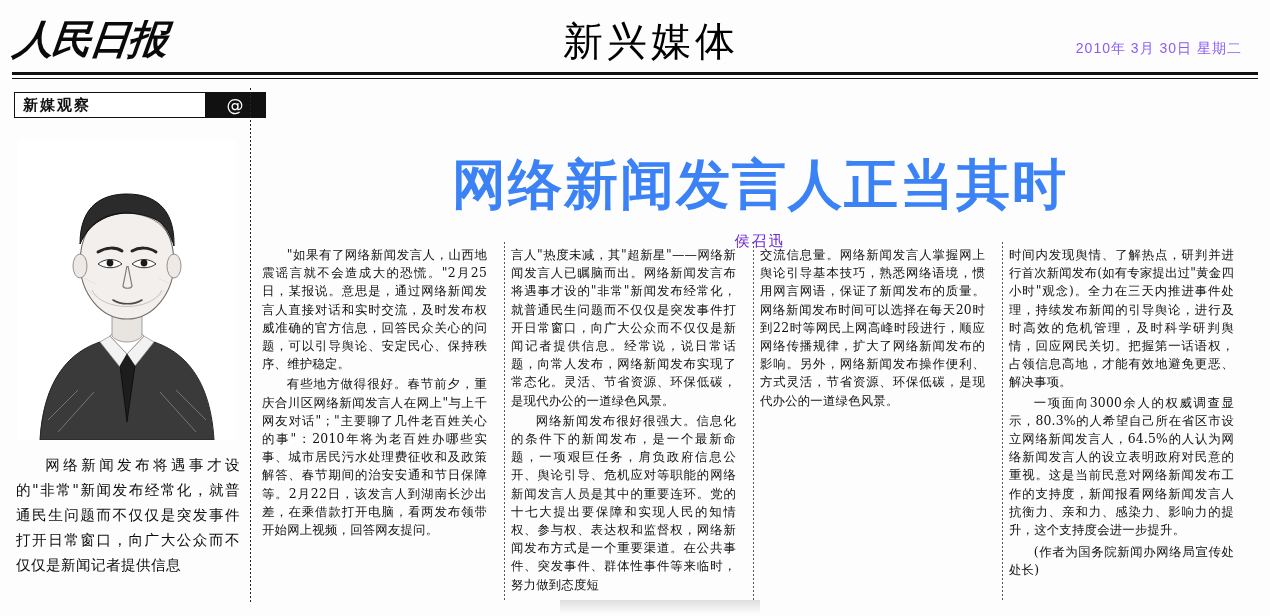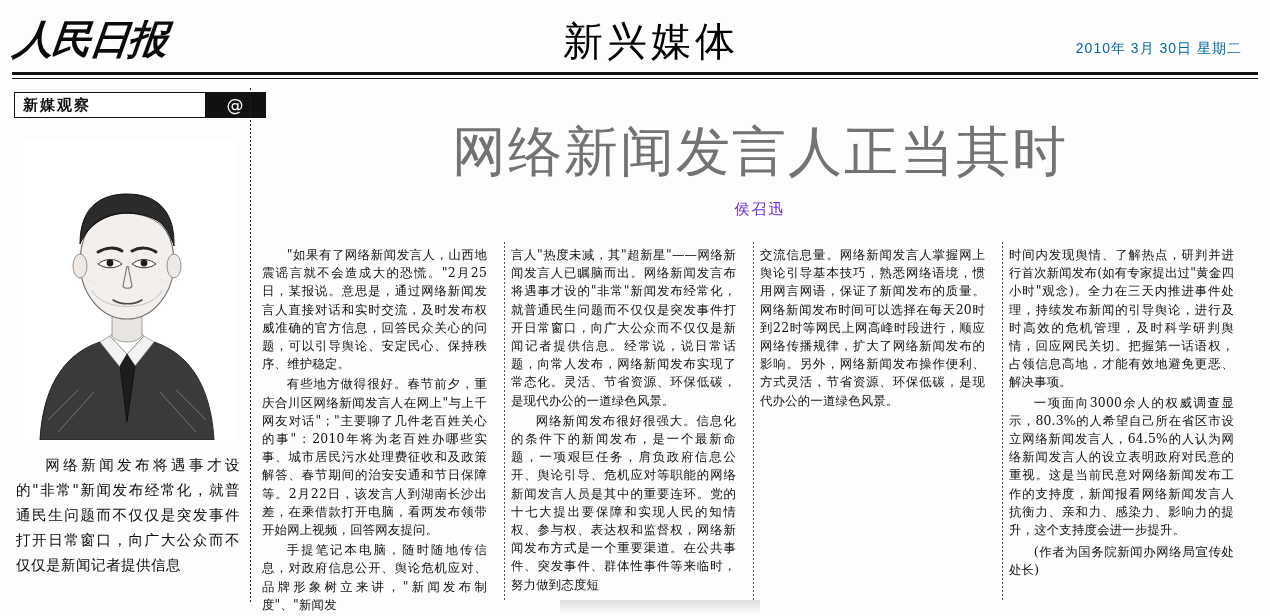--- a/index.html
+++ b/index.html
@@ -50,21 +50,21 @@
     font-weight: normal;
     font-size: 40px;
     letter-spacing: 4px;
     color: #000;
   }
   .masthead-date {
     position: absolute;
     right: 28px; top: 40px;
     font-family: "Liberation Sans", sans-serif;
     font-size: 14px;
-    color: #0369a1;
+    color: #8b5cf6;
     letter-spacing: 1px;
   }
   .rule-thick {
     position: absolute;
     left: 12px; top: 72px;
     width: 1246px;
     height: 3px;
     background: #111;
   }
   .rule-thin {
@@ -144,26 +144,27 @@
 
   
   .headline-wrap {
     position: absolute;
     left: 262px; top: 120px;
     width: 996px;
     text-align: center;
   }
   .headline {
     font-family: "DejaVu Serif", serif;
-    font-weight: normal;
+    font-weight: bold;
     font-size: 54px;
     letter-spacing: 2px;
-    color: #737373;
+    color: #3b82f6;
     line-height: 64px;
     white-space: nowrap;
+    margin-top: 32px;
   }
   .byline {
     margin-top: 16px;
     font-family: "DejaVu Sans", sans-serif;
     font-size: 15px;
     letter-spacing: 2px;
     color: #6d28d9;
   }
 
   
@@ -288,21 +289,20 @@
 
   <div class="headline-wrap">
     <div class="headline">网络新闻发言人正当其时</div>
     <div class="byline">侯召迅</div>
   </div>
 
   <div class="body-cols">
     <div class="bcol">
       <p>"如果有了网络新闻发言人，山西地震谣言就不会造成大的恐慌。"2月25日，某报说。意思是，通过网络新闻发言人直接对话和实时交流，及时发布权威准确的官方信息，回答民众关心的问题，可以引导舆论、安定民心、保持秩序、维护稳定。</p>
       <p>有些地方做得很好。春节前夕，重庆合川区网络新闻发言人在网上"与上千网友对话"；"主要聊了几件老百姓关心的事"：2010年将为老百姓办哪些实事、城市居民污水处理费征收和及政策解答、春节期间的治安安通和节日保障等。2月22日，该发言人到湖南长沙出差，在乘借款打开电脑，看两发布领带开始网上视频，回答网友提问。</p>
-      <p>手提笔记本电脑，随时随地传信息，对政府信息公开、舆论危机应对、品牌形象树立来讲，"新闻发布制度"、"新闻发</p>
     </div>
     <div class="colsep"></div>
     <div class="bcol">
       <p class="noindent">言人"热度未减，其"超新星"——网络新闻发言人已瞩脑而出。网络新闻发言布将遇事才设的"非常"新闻发布经常化，就普通民生问题而不仅仅是突发事件打开日常窗口，向广大公众而不仅仅是新闻记者提供信息。经常说，说日常话题，向常人发布，网络新闻发布实现了常态化。灵活、节省资源、环保低碳，是现代办公的一道绿色风景。</p>
       <p>网络新闻发布很好很强大。信息化的条件下的新闻发布，是一个最新命题，一项艰巨任务，肩负政府信息公开、舆论引导、危机应对等职能的网络新闻发言人员是其中的重要连环。党的十七大提出要保障和实现人民的知情权、参与权、表达权和监督权，网络新闻发布方式是一个重要渠道。在公共事件、突发事件、群体性事件等来临时，努力做到态度短</p>
     </div>
     <div class="colsep"></div>
     <div class="bcol">
       <p class="noindent">交流信息量。网络新闻发言人掌握网上舆论引导基本技巧，熟悉网络语境，惯用网言网语，保证了新闻发布的质量。网络新闻发布时间可以选择在每天20时到22时等网民上网高峰时段进行，顺应网络传播规律，扩大了网络新闻发布的影响。另外，网络新闻发布操作便利、方式灵活，节省资源、环保低碳，是现代办公的一道绿色风景。</p>
     </div>

